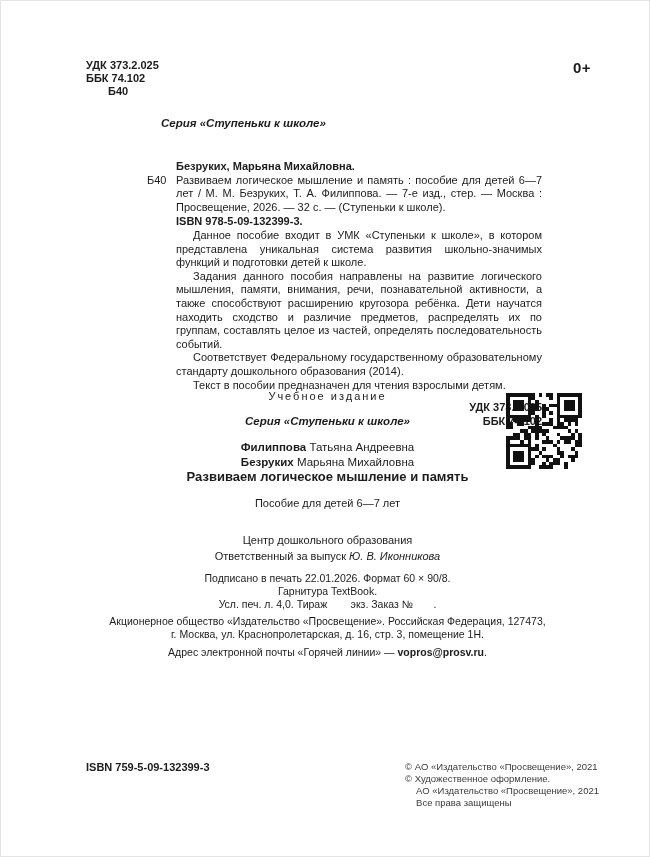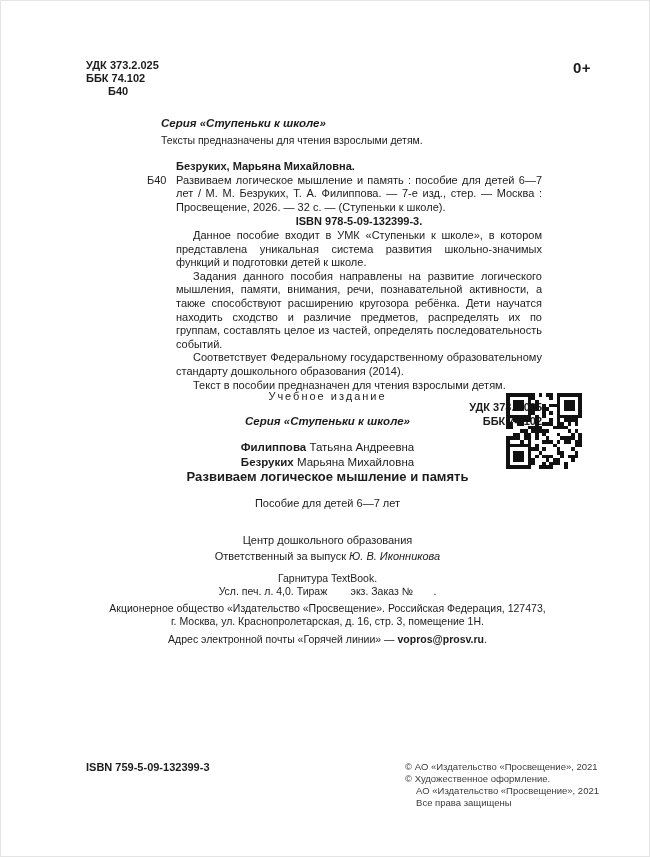--- a/index.html
+++ b/index.html
@@ -40,21 +40,21 @@
     position: absolute;
     top: 159px; left: 175px; width: 366px;
     font-size: 11px; line-height: 13.6px;
   }
   .annotation .author-heading { font-weight: bold; }
   .annotation .bib { text-align: justify; position: relative; }
   .annotation .margin-code {
     position: absolute; left: -29px; top: 0;
     font-size: 11px; font-weight: normal;
   }
-  .annotation .isbn { font-weight: bold; margin-top: 1px; text-align: center; }
+  .annotation .isbn { font-weight: bold; margin-top: 1px; }
   .annotation p.indent { text-indent: 17px; text-align: justify; }
   .codes-right {
     text-align: right;
     font-size: 11px; font-weight: bold; line-height: 13.5px;
     margin-top: 9px;
   }
 
   
   .imprint {
     position: absolute;
@@ -106,21 +106,20 @@
     <div class="codes-left">
       <div>УДК 373.2.025</div>
       <div>ББК 74.102</div>
       <div class="b40">Б40</div>
     </div>
     <div class="age-rating">0+</div>
   </div>
 
   <div class="series-block">
     <div class="series">Серия «Ступеньки к школе»</div>
-    <div class="note">Тексты предназначены для чтения взрослыми детям.</div>
   </div>
 
   <div class="annotation">
     <div class="author-heading">Безруких, Марьяна Михайловна.</div>
     <div class="bib">
       <span class="margin-code">Б40</span>
       <span>Развиваем логическое мышление и память : пособие для детей 6—7 лет / М. М. Безруких, Т. А. Филиппова. — 7-е изд., стер. — Москва : Просвещение, 2026. — 32 с. — (Ступеньки к школе).</span>
     </div>
     <div class="isbn">ISBN 978-5-09-132399-3.</div>
     <p class="indent">Данное пособие входит в УМК «Ступеньки к школе», в котором представлена уникальная система развития школьно-значимых функций и подготовки детей к школе.</p>
@@ -375,20 +374,21 @@
     <div class="series">Серия «Ступеньки к школе»</div>
     <div class="authors">
       <div class="author-line"><b>Филиппова</b><span> Татьяна Андреевна</span></div>
       <div class="author-line"><b>Безруких</b><span> Марьяна Михайловна</span></div>
     </div>
     <div class="book-title">Развиваем логическое мышление и память</div>
     <div class="subtitle">Пособие для детей 6—7 лет</div>
     <div class="dept">Центр дошкольного образования</div>
     <div class="resp"><span>Ответственный за выпуск </span><span class="name">Ю. В. Иконникова</span></div>
     <div class="printinfo">
+      <div>Подписано в печать 22.01.2026. Формат 60 × 90/8.</div>
       <div>Гарнитура TextBook.</div>
       <div>Усл. печ. л. 4,0. Тираж&nbsp;&nbsp;&nbsp;&nbsp;&nbsp;&nbsp;&nbsp;&nbsp;экз. Заказ №&nbsp;&nbsp;&nbsp;&nbsp;&nbsp;&nbsp;&nbsp;.</div>
     </div>
     <div class="publisher">Акционерное общество «Издательство «Просвещение». Российская Федерация, 127473, г. Москва, ул. Краснопролетарская, д. 16, стр. 3, помещение 1Н.</div>
     <div class="email-line"><span>Адрес электронной почты «Горячей линии» — </span><span class="email">vopros@prosv.ru</span><span>.</span></div>
   </div>
 
   <div class="footer">
     <div class="isbn">ISBN 759-5-09-132399-3</div>
     <div class="copyright">

